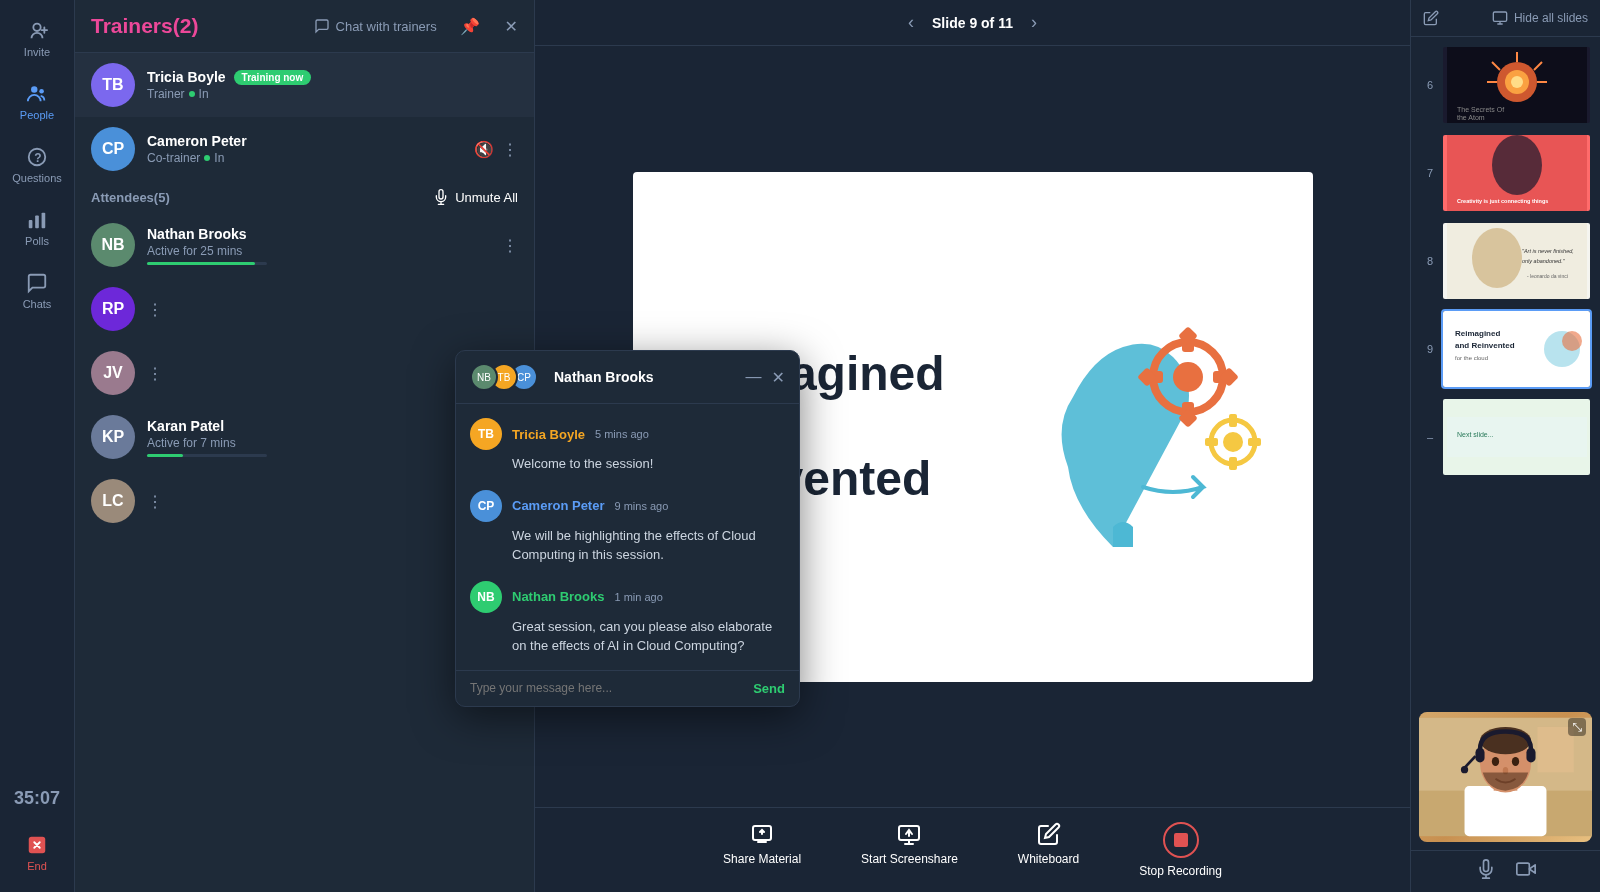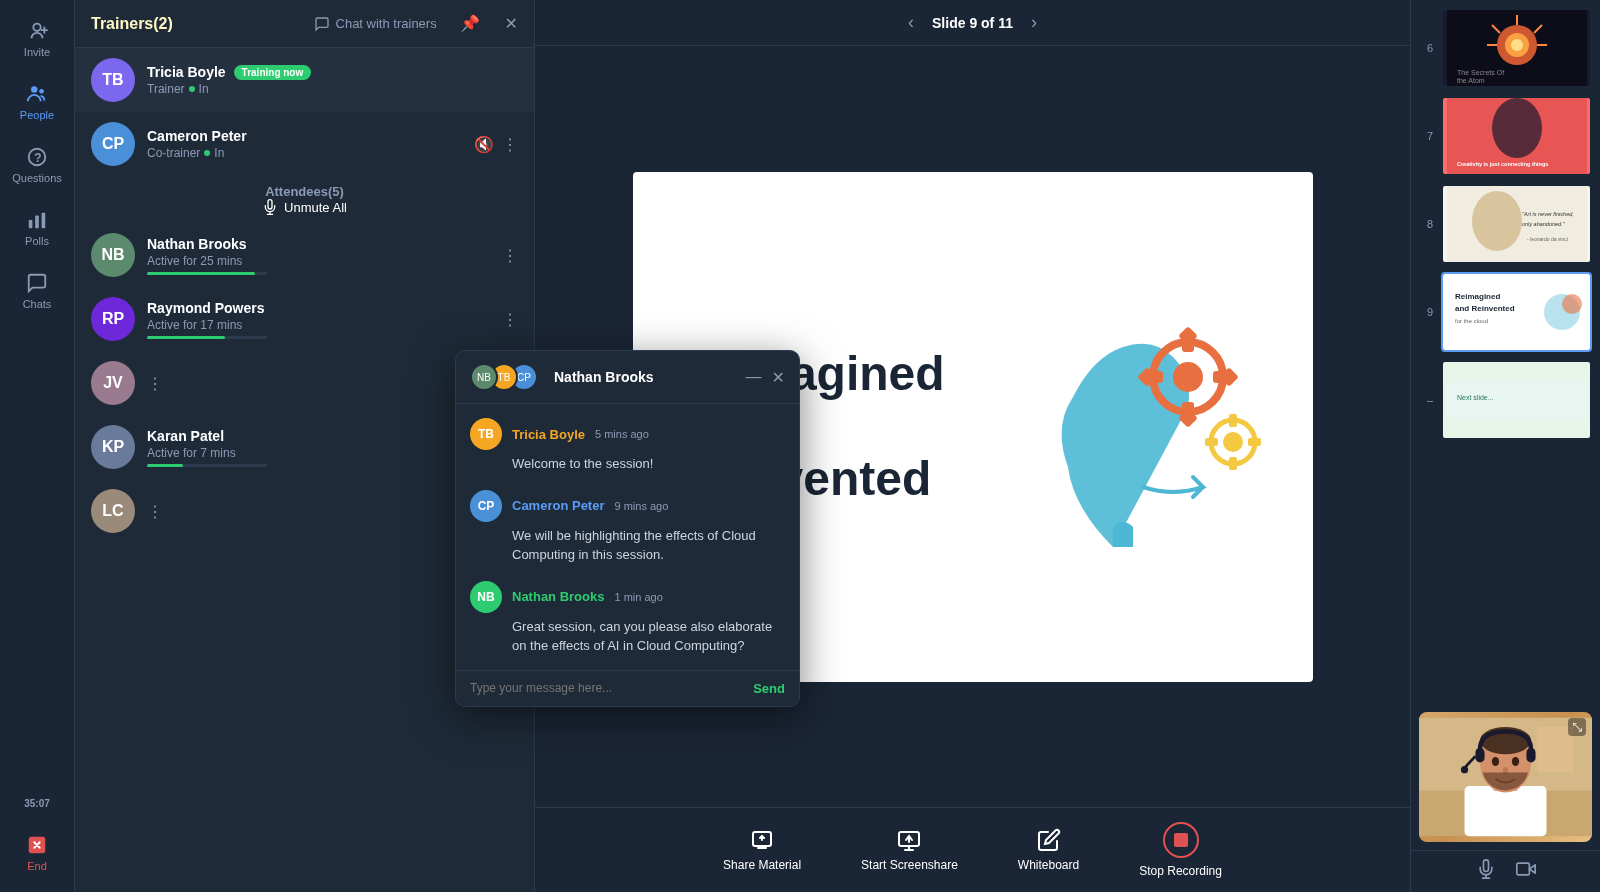--- a/index.html
+++ b/index.html
@@ -27,21 +27,21 @@
       cursor: pointer;
       width: 65px;
       color: #8a9bb5;
       font-size: 11px;
     }
     .nav-item.active { color: #5b9cf6; }
     .nav-item svg { width: 22px; height: 22px; }
     .timer-display {
       margin-top: auto;
       color: #8a9bb5;
-      font-size: 10px;
+      font-size: 18px;
       font-weight: 600;
       padding: 10px 0;
       text-align: right;
     }
     .end-btn {
       display: flex;
       flex-direction: column;
       align-items: center;
       gap: 4px;
       color: #e05252;
@@ -61,23 +61,23 @@
       overflow: hidden;
     }
     .panel-header {
       display: flex;
       justify-content: space-between;
       align-items: center;
       padding: 14px 16px;
       border-bottom: 1px solid #2c3a4e;
     }
     .panel-header-title {
-      font-size: 16px;
+      font-size: 21px;
       font-weight: 600;
-      color: #fef9c3;
+      color: #ec4899;
     }
     .panel-header-actions {
       display: flex;
       align-items: center;
       gap: 24px;
     }
     .chat-with-trainers {
       display: flex;
       align-items: center;
       gap: 6px;
@@ -167,21 +167,20 @@
       font-size: 13px;
       cursor: pointer;
       background: none;
       border: none;
     }
     .attendees-header {
       display: flex;
       justify-content: space-between;
       align-items: center;
       padding: 8px 16px;
-      flex-direction: column;
     }
     .attendees-label {
       font-size: 13px;
       font-weight: 600;
       color: #8a9bb5;
     }
     .close-icon, .pin-icon {
       color: #8a9bb5;
       cursor: pointer;
       font-size: 16px;
@@ -241,21 +240,21 @@
       display: flex;
       align-items: center;
       justify-content: center;
       overflow: hidden;
       position: relative;
     }
 
     
     .bottom-toolbar {
       display: flex;
-      align-items: center;
+      align-items: flex-start;
       justify-content: center;
       gap: 60px;
       padding: 14px 30px;
       background: #1a2535;
       border-top: 1px solid #2c3a4e;
     }
     .toolbar-btn {
       display: flex;
       flex-direction: column;
       align-items: center;
@@ -646,31 +645,20 @@
           <div class="activity-bar" style="width:90%"></div>
         </div>
       </div>
       <div class="person-actions">
         <span>⋮</span>
       </div>
     </div>
 
     <div class="person-item">
       <div class="avatar" style="background:#6d28d9;">RP</div>
-      <div class="person-info">
-        <div class="person-name">
-          <span>Raymond Powers</span>
-        </div>
-        <div class="person-sub">
-          <span>Active for 17 mins</span>
-        </div>
-        <div class="activity-bar-container">
-          <div class="activity-bar" style="width:65%"></div>
-        </div>
-      </div>
       <div class="person-actions">
         <span>⋮</span>
       </div>
     </div>
 
     <div class="person-item">
       <div class="avatar" style="background:#9a7a8e;">JV</div>
       <div class="person-actions">
         <span>⋮</span>
       </div>
@@ -781,20 +769,35 @@
     <button class="toolbar-btn stop-rec-btn">
       <div class="stop-rec-icon">
         <div class="stop-rec-dot"></div>
       </div>
       <span>Stop Recording</span>
     </button>
   </div>
 </div>
 
 <div class="slides-panel">
+  <div class="slides-panel-header">
+    <div style="display:flex;align-items:center;gap:4px; margin-right:auto;">
+      <svg width="16" height="16" viewBox="0 0 24 24" fill="none">
+        <path d="M11 4H4a2 2 0 00-2 2v14a2 2 0 002 2h14a2 2 0 002-2v-7" stroke="#8a9bb5" stroke-width="2"></path>
+        <path d="M18.5 2.5a2.12 2.12 0 013 3L12 15l-4 1 1-4 9.5-9.5z" stroke="#8a9bb5" stroke-width="2"></path>
+      </svg>
+    </div>
+    <button class="hide-slides-btn">
+      <svg width="16" height="16" viewBox="0 0 24 24" fill="none">
+        <rect x="2" y="3" width="20" height="14" rx="2" stroke="#8a9bb5" stroke-width="2"></rect>
+        <path d="M8 21h8M12 17v4" stroke="#8a9bb5" stroke-width="2"></path>
+      </svg>
+      <span>Hide all slides</span>
+    </button>
+  </div>
 
   <div class="slide-thumbnails">
 
     <div class="slide-thumb-row">
       <span class="slide-number">6</span>
       <div class="slide-thumb">
         <div class="slide-thumb-inner slide-6-bg">
           <svg width="140" height="76" viewBox="0 0 140 76">
             <rect width="140" height="76" fill="#0d0d1a"></rect>
 

